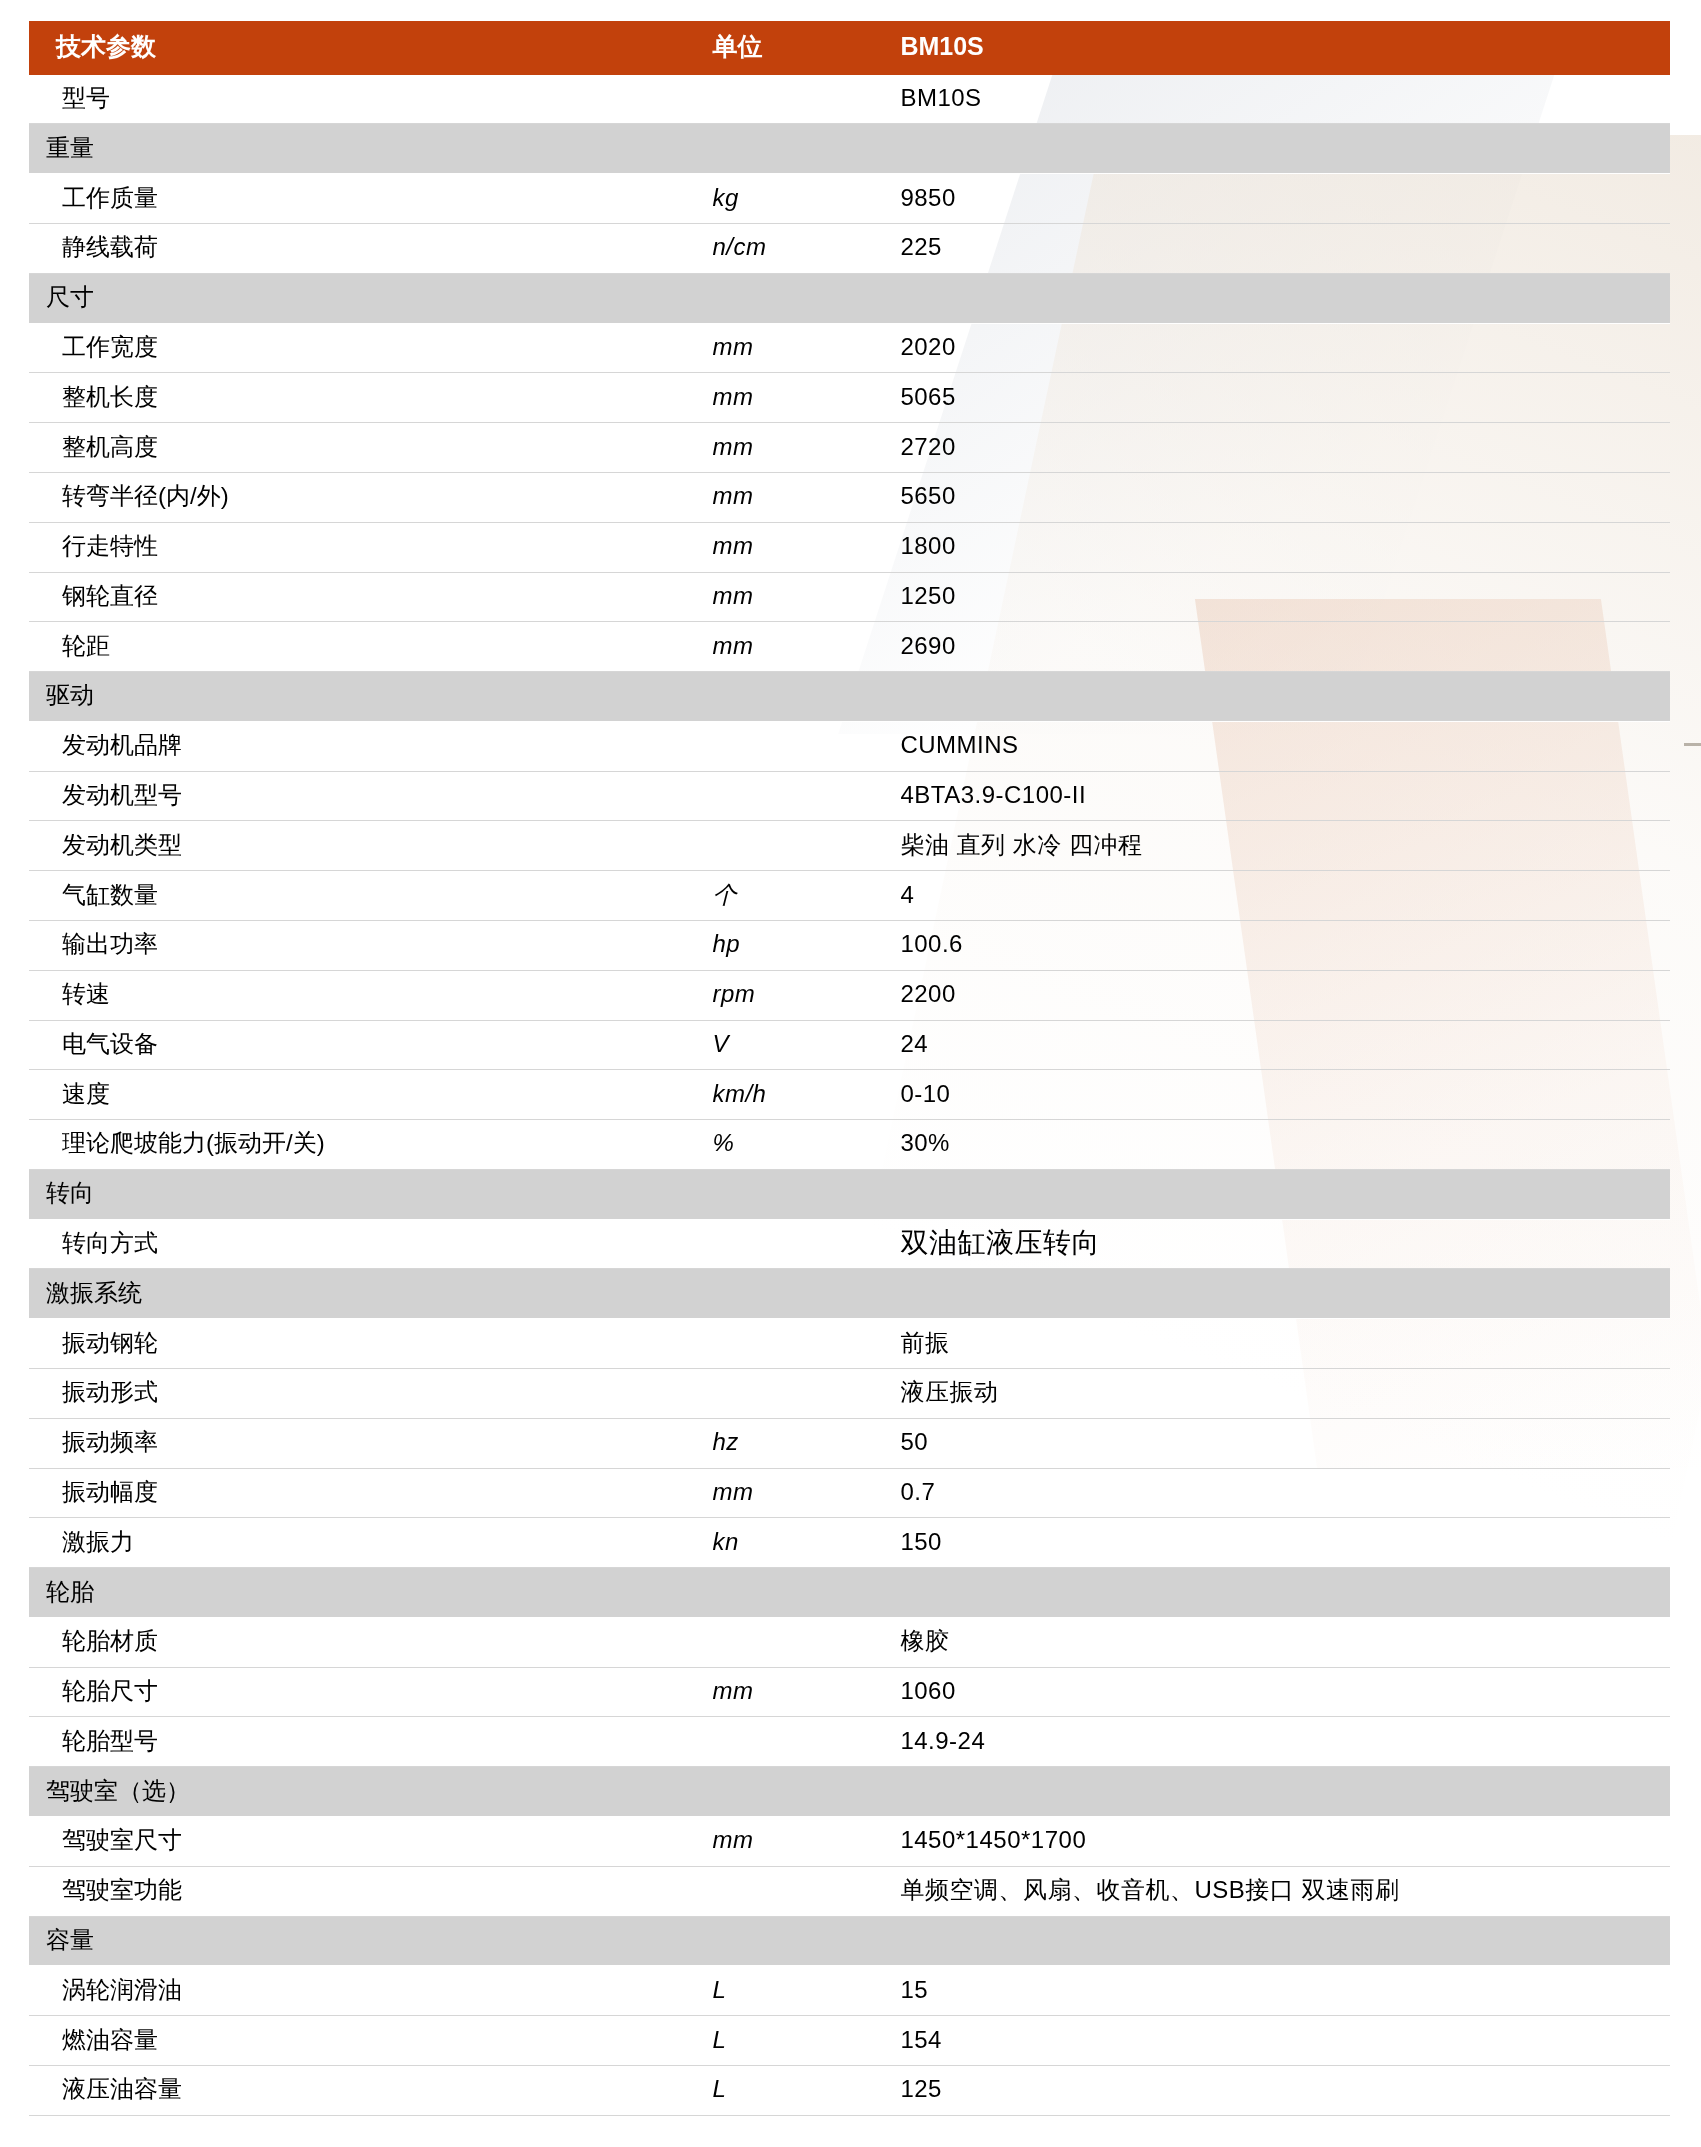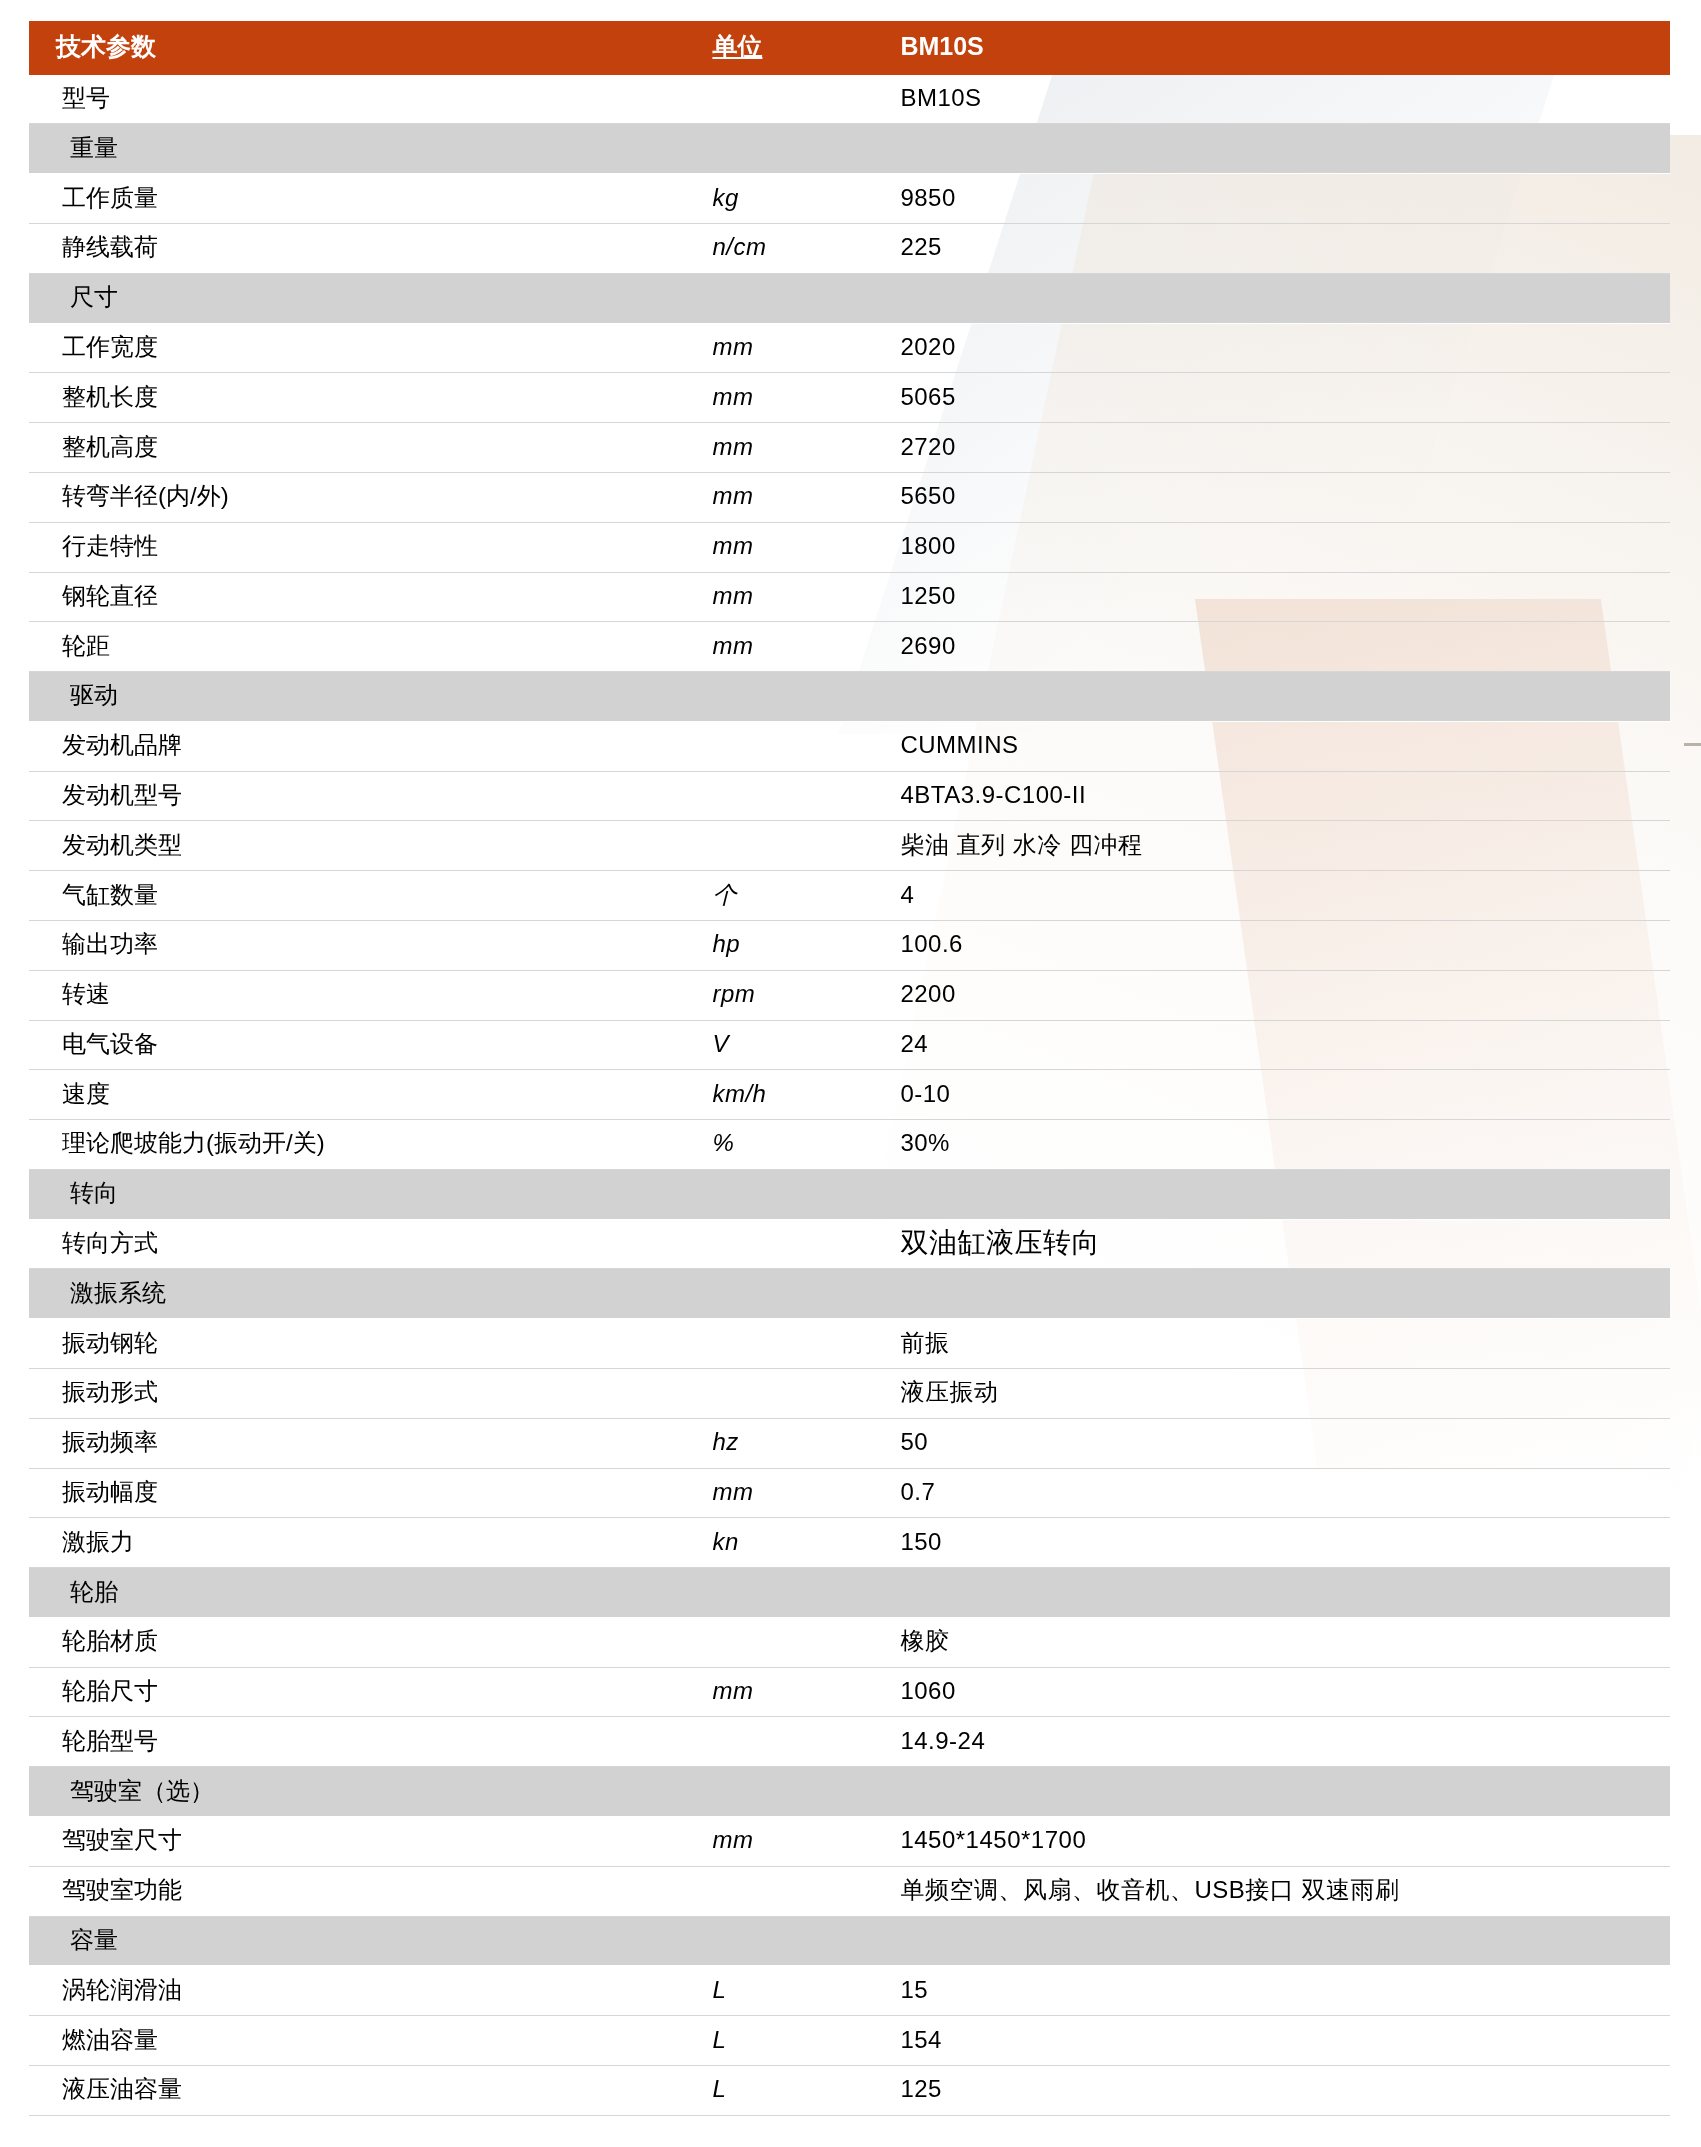--- a/index.html
+++ b/index.html
@@ -81,31 +81,31 @@
   table.spec tr.head-row td {
     background: #c2410c;
     color: #ffffff;
     font-weight: bold;
     font-size: 25px;
     height: 44px;
     padding: 3.9px 0 5.8px 0;
     border: none;
   }
   table.spec tr.head-row td.p { padding-left: 27px; }
-  table.spec tr.head-row td.u { padding-left: 17.4px; text-decoration: underline; }
+  table.spec tr.head-row td.u { padding-left: 17.4px; }
   table.spec tr.head-row td.v { padding-left: 17.4px; }
 
   table.spec tr.group-row td {
     background: #d2d2d2;
     height: 43px;
     font-size: 24px;
     padding: 1.9px 0 3.9px 0;
     border-bottom: 1px solid #ffffff;
   }
-  table.spec tr.group-row td.p { padding-left: 41px; }
+  table.spec tr.group-row td.p { padding-left: 17px; }
 
   table.spec tr.data-row td {
     height: 43px;
     padding: 1.9px 0 3.9px 0;
     border-bottom: 1px solid #d6d6d6;
     vertical-align: middle;
     background: transparent;
   }
   table.spec tr.data-row td.p { padding-left: 33px; }
   table.spec tr.data-row td.u { padding-left: 17.4px; font-style: italic; }

